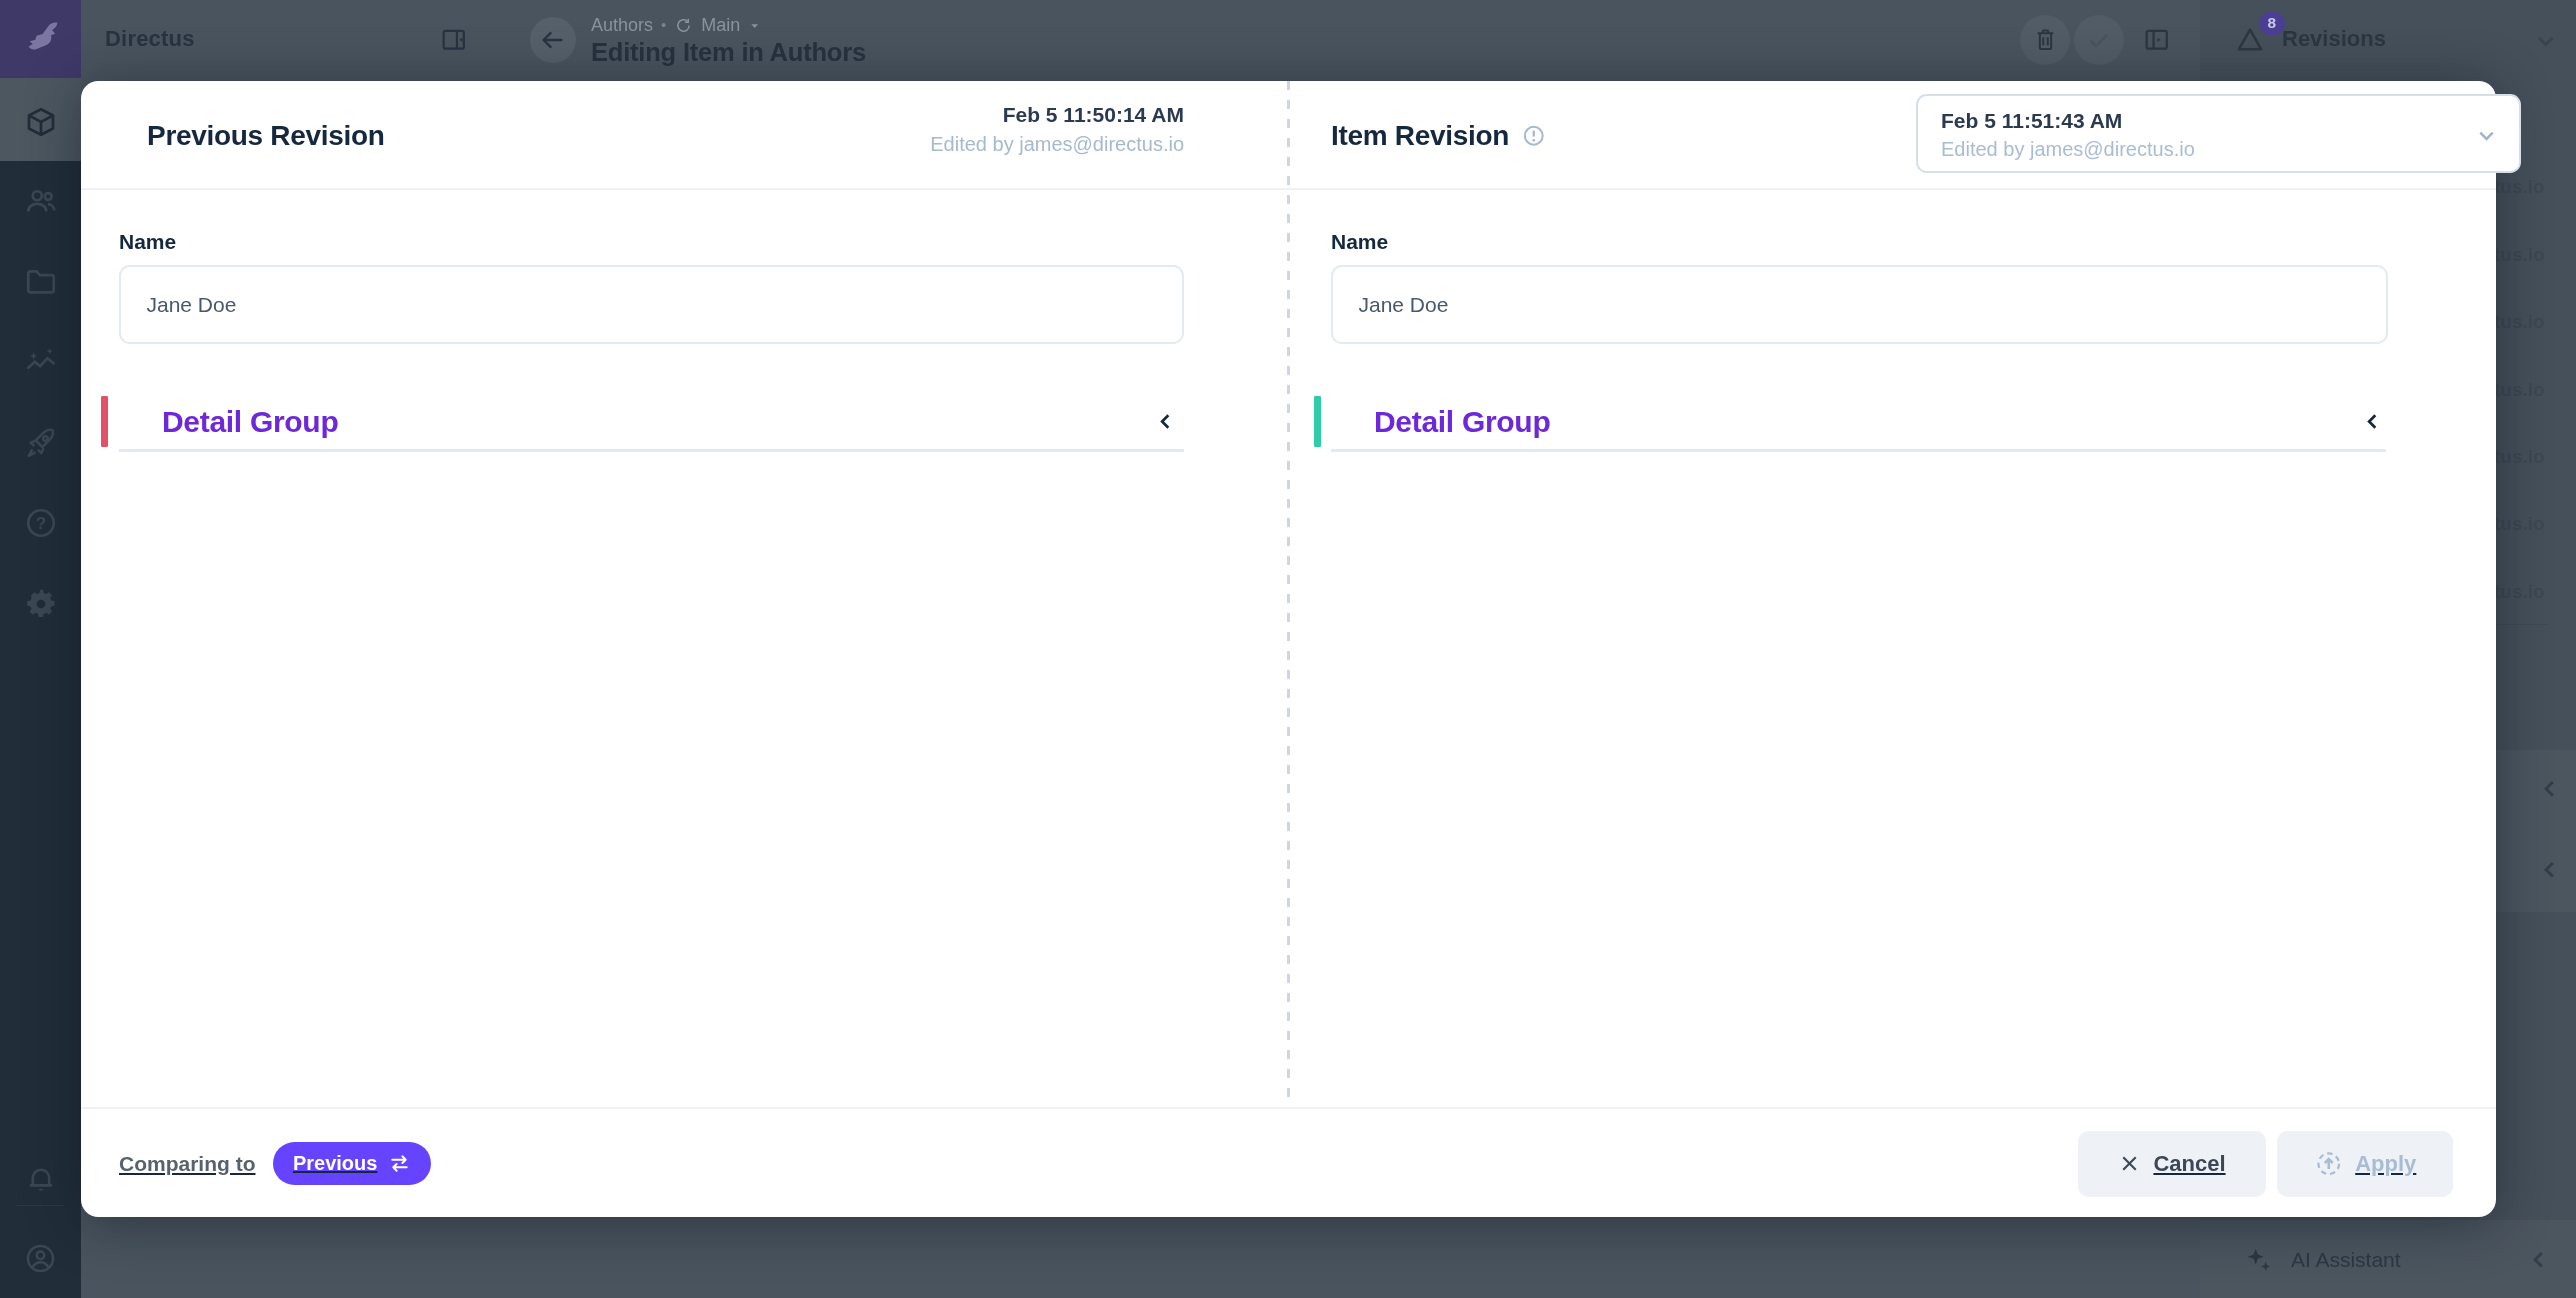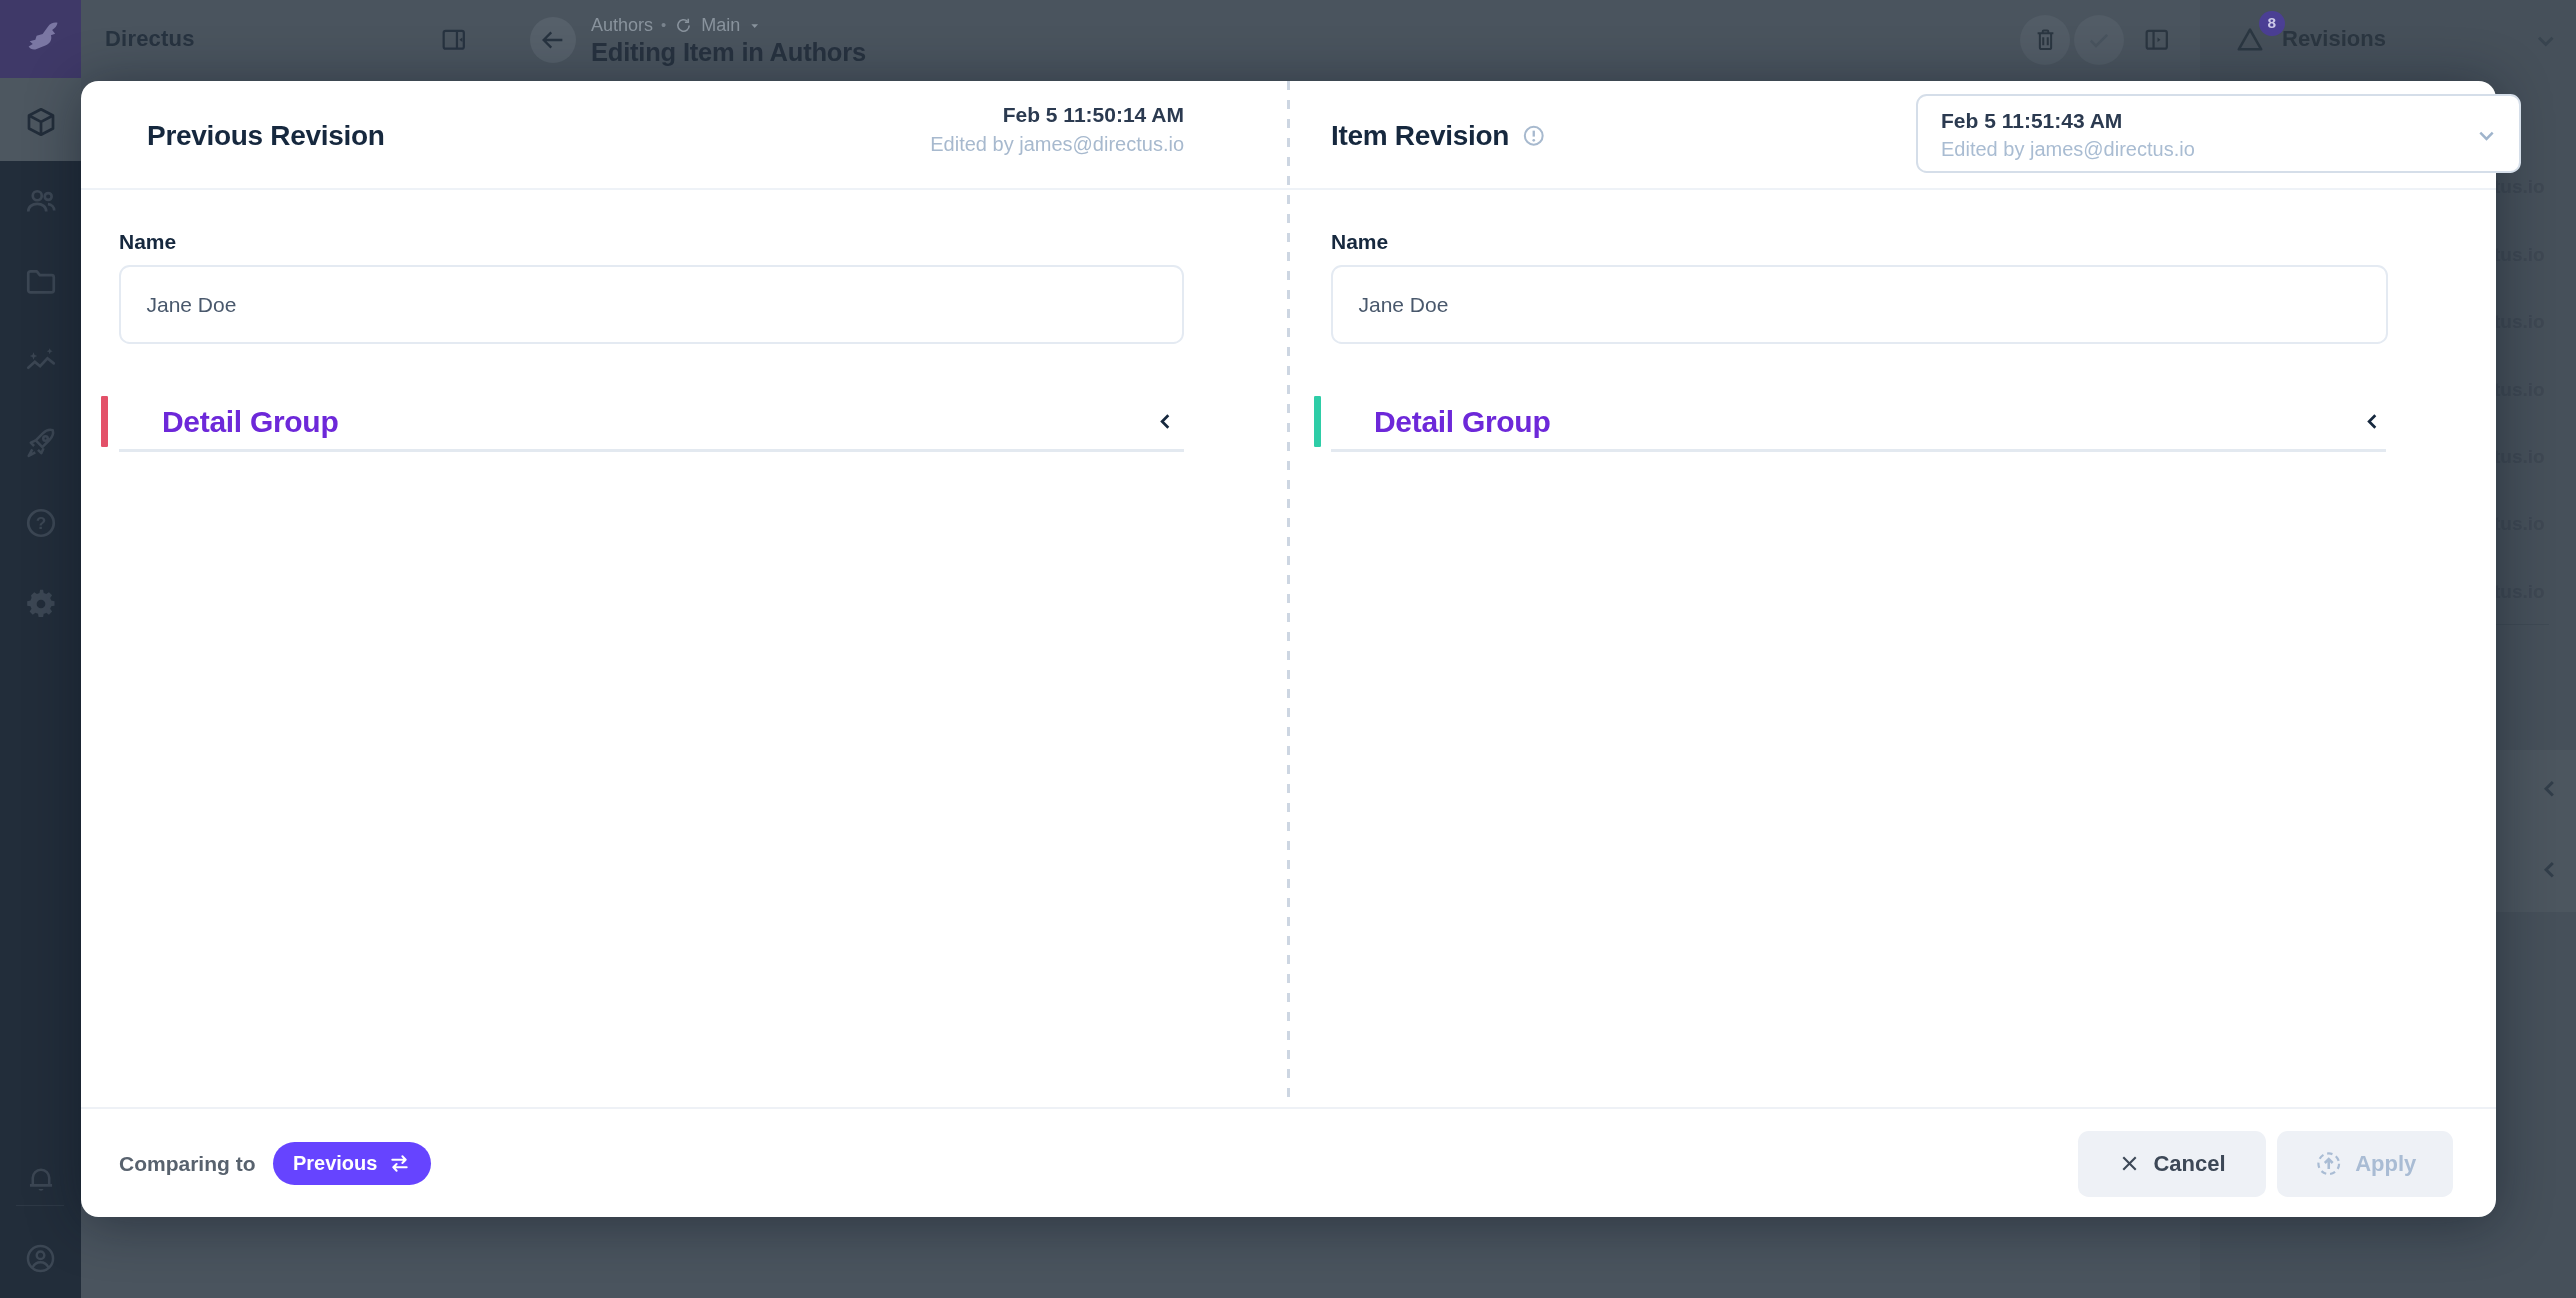--- a/index.html
+++ b/index.html
@@ -81,21 +81,21 @@
   #left-group-chev { left:1071px; }
   #right-group-chev { left:2278px; }
   .group-line { top:368px; height:2.7px; background:#e3e9f0; }
   #left-group-line { left:38px; width:1065px; }
   #right-group-line { left:1250px; width:1055px; }
 
   #panel-divider { left:1206px; top:0; width:2.7px; height:1026px;
     background:repeating-linear-gradient(180deg,#cdd6e2 0 9.4px, transparent 9.4px 19px); }
 
   #modal-footer { left:0; top:1026px; width:2415px; height:111px; border-top:2px solid #eef1f6;
-    display:flex; align-items:center; padding:0 43px 0 38px; border-radius:0 0 17.4px 17.4px; }
+    display:flex; align-items:center; padding:0 43px 0 38px; border-radius:0 0 17.4px 17.4px;text-decoration:underline; }
   #comparing-label { font-size:21px; font-weight:bold; color:#58626e; }
   #compare-pill { margin-left:17.4px; height:43px; border-radius:21.5px; background:var(--accent); color:#fff;
     display:flex; align-items:center; gap:10.7px; padding:0 20px; font-size:20px; font-weight:bold; }
   #footer-actions { margin-left:auto; display:flex; gap:11px; }
   .btn { height:66px; border-radius:10.7px; background:#eef1f6; display:flex; align-items:center; justify-content:center; gap:12px; font-size:22px; font-weight:600; }
   #cancel-btn { width:188px; color:#3d4857; }
   #apply-btn { width:176px; color:#a9bcd4; }
 </style>
 </head>
 <body>
@@ -266,20 +266,33 @@
   <div id="rev-band" class="abs"></div>
   <div class="band-chev abs" style="top:774px">
     <svg width="29.5" height="29.5" viewBox="0 0 24 24" fill="none" stroke="currentColor" stroke-width="2.4">
         <path d="M14.5 6.5L9 12l5.5 5.5"></path>
       </svg>
   </div>
   <div class="band-chev abs" style="top:855px">
     <svg width="29.5" height="29.5" viewBox="0 0 24 24" fill="none" stroke="currentColor" stroke-width="2.4">
         <path d="M14.5 6.5L9 12l5.5 5.5"></path>
       </svg>
+  </div>
+  <div id="ai-bar" class="abs">
+    <span id="ai-icon">
+      <svg width="29.5" height="29.5" viewBox="0 0 24 24" fill="currentColor">
+          <path d="M9.5 3l1.7 4.8L16 9.5l-4.8 1.7L9.5 16l-1.7-4.8L3 9.5l4.8-1.7zM17.6 13.6l1 2.8 2.8 1-2.8 1-1 2.8-1-2.8-2.8-1 2.8-1z"></path>
+        </svg>
+    </span>
+    <span id="ai-label">AI Assistant</span>
+    <span id="ai-chev">
+      <svg width="29.5" height="29.5" viewBox="0 0 24 24" fill="none" stroke="currentColor" stroke-width="2.4">
+          <path d="M14.5 6.5L9 12l5.5 5.5"></path>
+        </svg>
+    </span>
   </div>
 </div>
 
 <div id="modal" class="abs">
   <div id="modal-header" class="abs"></div>
 
   <div id="left-title" class="panel-title abs">
     <span>Previous Revision</span>
   </div>
   <div id="left-meta" class="abs">

